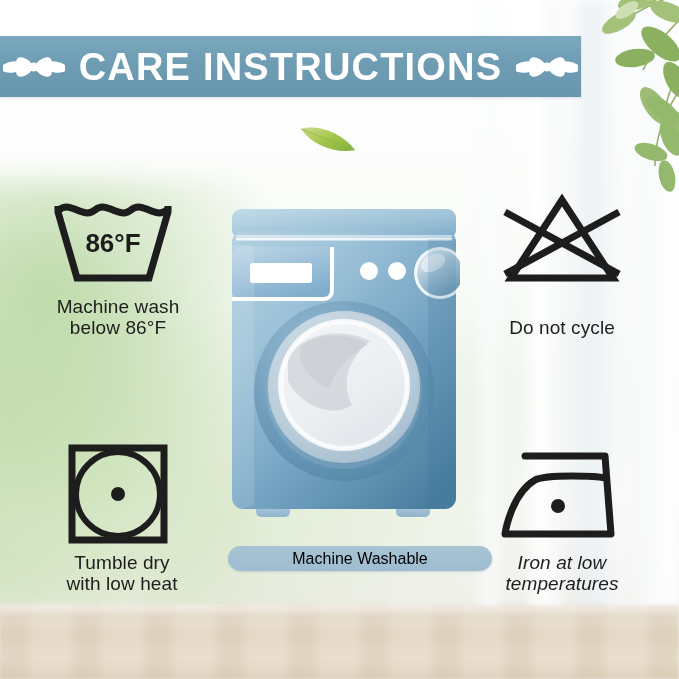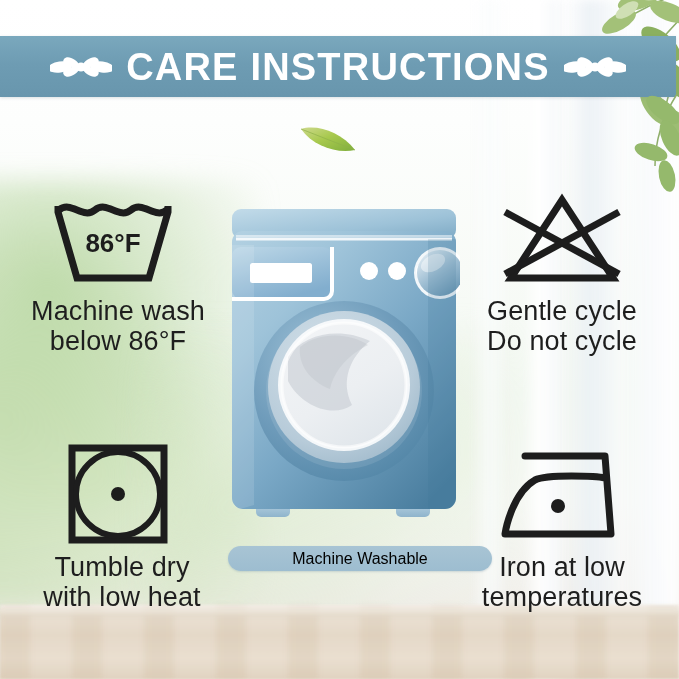--- a/index.html
+++ b/index.html
@@ -101,21 +101,21 @@
     height: 12px;
     background: linear-gradient(180deg, rgba(255,255,255,0.0) 0%, rgba(238,231,220,0.9) 55%, rgba(214,199,177,0.55) 100%);
     filter: blur(2px);
   }
 
   
   .banner {
     position: absolute;
     left: 0;
     top: 36px;
-    width: 676px;
+    width: 581px;
     height: 61px;
     background: linear-gradient(180deg, #7aa8bd 0%, #6e9cb3 45%, #6896ad 100%);
     display: flex;
     align-items: center;
     justify-content: center;
     box-shadow: 0 1px 3px rgba(120,140,150,0.25);
   }
   .banner-title {
     color: #ffffff;
     font-size: 38px;
@@ -157,31 +157,31 @@
 
   
   .cell {
     position: absolute;
     width: 220px;
     text-align: center;
   }
   .cell-tl { left: 8px;   top: 186px; }
   .cell-tr { left: 452px; top: 186px; }
   .cell-bl { left: 12px;   top: 442px; }
-  .cell-br { left: 452px; top: 442px; }
+  .cell-br { left: 452px; top: 442px; font-style: italic; }
 
   .sym {
     height: 104px;
     display: flex;
     align-items: flex-start;
     justify-content: center;
   }
   .cell-label {
     margin-top: 6px;
-    font-size: 27px;
+    font-size: 19px;
     line-height: 1.12;
     color: #1e1e1e;
     letter-spacing: 0.1px;
   }
 
   
   .washer {
     position: absolute;
     left: 228px;
     top: 205px;
@@ -407,21 +407,21 @@
 
   <div class="cell cell-tr">
     <div class="sym">
       <svg viewBox="0 0 150 104" width="150" height="104">
         <path d="M75,14 L126,92 L24,92 Z" stroke="#1d1d1d" stroke-width="7" fill="none" stroke-linejoin="miter"></path>
         <path d="M18,26 L132,88" stroke="#1d1d1d" stroke-width="7" fill="none" stroke-linecap="butt"></path>
         <path d="M132,26 L18,88" stroke="#1d1d1d" stroke-width="7" fill="none" stroke-linecap="butt"></path>
       </svg>
     </div>
     <div class="cell-label">
-      <span>Gentle cycle</span><br>
+      <br>
       <span>Do not cycle</span>
     </div>
   </div>
 
   <div class="cell cell-bl">
     <div class="sym">
       <svg viewBox="0 0 150 104" width="150" height="104">
         <rect x="25" y="6" width="92" height="92" stroke="#1d1d1d" stroke-width="7" fill="none"></rect>
         <circle cx="71" cy="52" r="42" stroke="#1d1d1d" stroke-width="6" fill="none"></circle>
         <circle cx="71" cy="52" r="7" fill="#1d1d1d"></circle>

